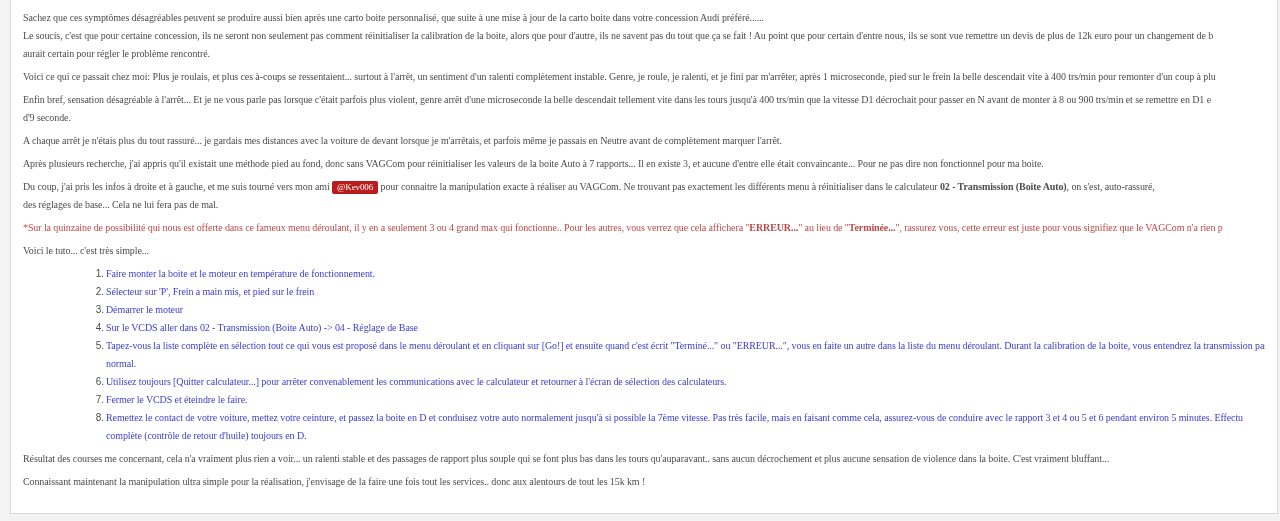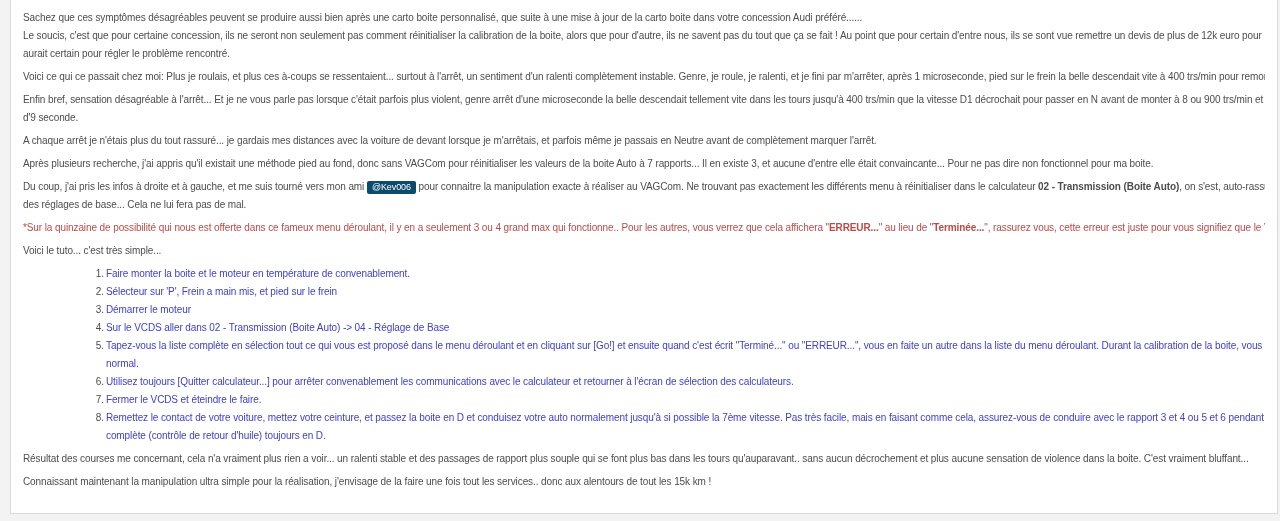--- a/index.html
+++ b/index.html
@@ -17,26 +17,26 @@
   .post-content {
     padding:16px 0 0 12px;
     width:1254px; height:100%;
     overflow:hidden;
     font-size:10px;
     letter-spacing:-0.1px;
     color:#4d4d4d;
     line-height:18px;
   }
   .para { margin:0 0 5px 0; }
-  .line { white-space:nowrap; height:18px; overflow:hidden; }
+  .line { white-space:nowrap; height:18px; overflow:hidden;font-family:Liberation Serif, serif; }
   .b { font-weight:bold; }
   .para.red, .para.red .line span { color:#bb4a48; }
   .mention {
     display:inline-block;
-    background:#0c4a6e; color:#ffffff;
+    background:#b91c1c; color:#ffffff;
     border-radius:2px;
     padding:0 5px;
     font-size:9px;
     line-height:13px;
     vertical-align:baseline;
   }
   .tuto-list { margin:0 0 5px 0; list-style:none; }
   .step { position:relative; margin-left:83px; }
   .step .line span { color:#4040cf; }
   .step-num {
@@ -74,21 +74,21 @@
       </div>
       <div class="para red">
         <div class="line"><span>*Sur la quinzaine de possibilité qui nous est offerte dans ce fameux menu déroulant, il y en a seulement 3 ou 4 grand max qui fonctionne.. Pour les autres, vous verrez que cela affichera "</span><span class="b">ERREUR...</span><span>" au lieu de "</span><span class="b">Terminée...</span><span>", rassurez vous, cette erreur est juste pour vous signifiez que le VAGCom n'a rien p</span></div>
       </div>
       <div class="para">
         <div class="line"><span>Voici le tuto... c'est très simple...</span></div>
       </div>
       <ol class="tuto-list">
         <li class="step">
           <span class="step-num">1.</span>
-          <div class="line"><span>Faire monter la boite et le moteur en température de convenablement.</span></div>
+          <div class="line"><span>Faire monter la boite et le moteur en température de fonctionnement.</span></div>
         </li>
         <li class="step">
           <span class="step-num">2.</span>
           <div class="line"><span>Sélecteur sur 'P', Frein a main mis, et pied sur le frein</span></div>
         </li>
         <li class="step">
           <span class="step-num">3.</span>
           <div class="line"><span>Démarrer le moteur</span></div>
         </li>
         <li class="step">

